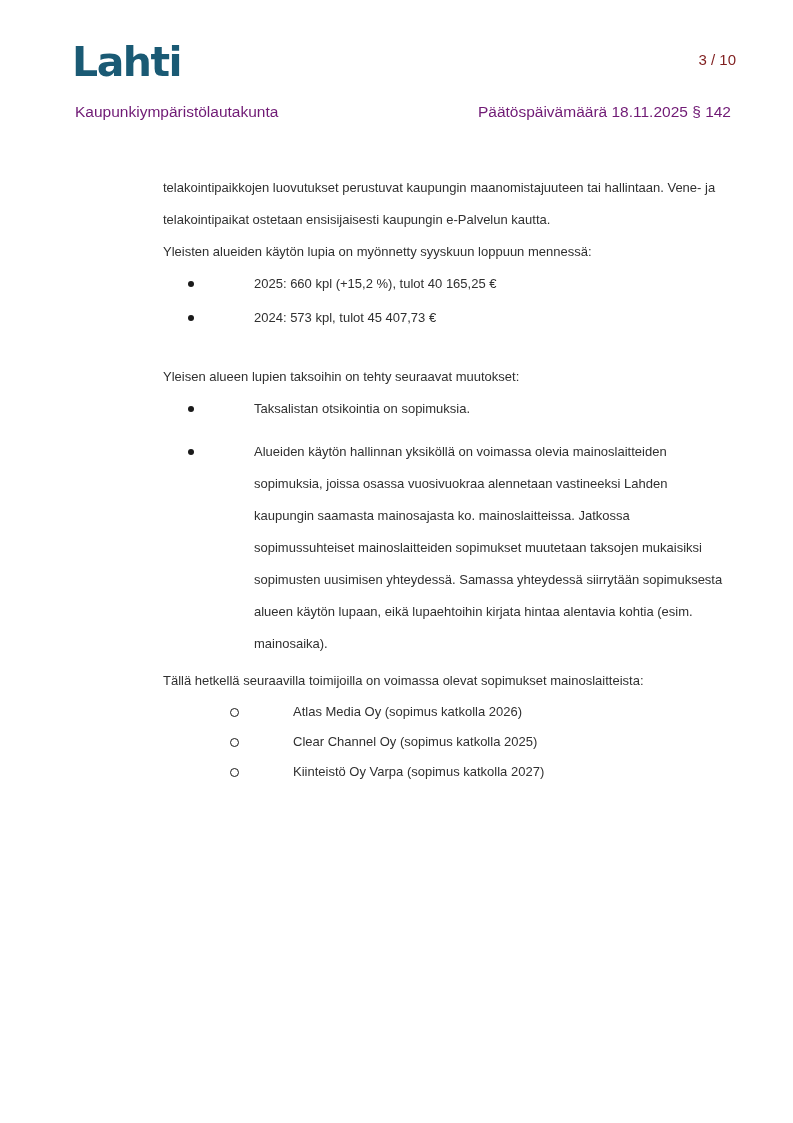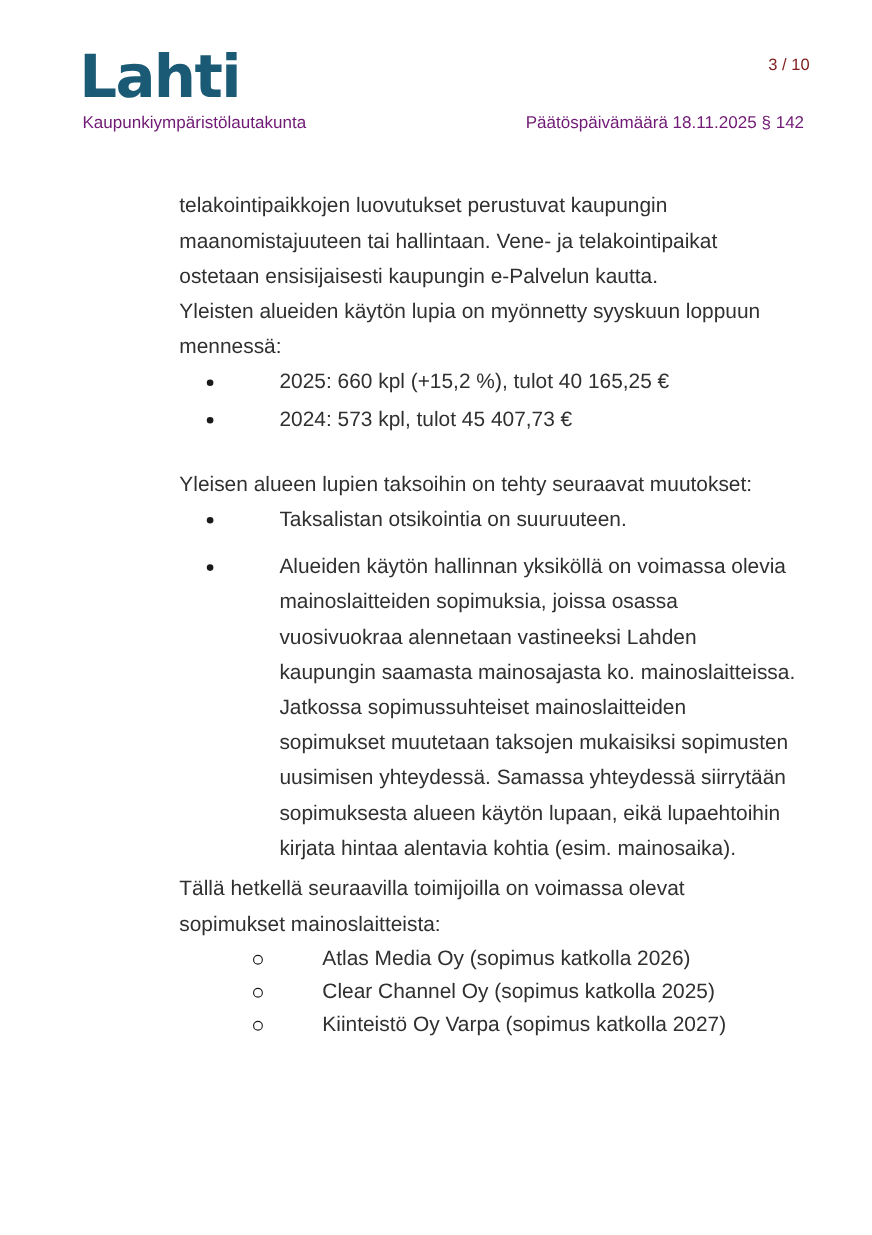--- a/index.html
+++ b/index.html
@@ -16,21 +16,21 @@
     font-family: "Liberation Sans", "DejaVu Sans", sans-serif;
     color: #303030;
     overflow: hidden;
   }
 
   
   .logo {
     position: absolute;
     left: 72px;
     top: 38px;
-    font-size: 54px;
+    font-size: 41px;
     font-weight: 800;
     letter-spacing: -1.5px;
     color: #1A5A74;
     font-family: "DejaVu Sans", "Liberation Sans", sans-serif;
   }
   .page-number {
     position: absolute;
     top: 51px;
     right: 57px;
     font-size: 15px;
@@ -46,21 +46,21 @@
     font-size: 15.5px;
     color: #701a75;
   }
 
   
   .content {
     position: absolute;
     top: 172px;
     left: 163px;
     width: 560px;
-    font-size: 19px;
+    font-size: 13px;
     line-height: 32px;
     color: #303030;
   }
   .content p {
     margin: 0;
   }
   .p1 { margin-bottom: 16px; }
   .p2 { margin-bottom: 14px; }
   .p3 { margin-bottom: 6px; }
   .p4 { margin-left: 47px; margin-bottom: 2px; }
@@ -136,21 +136,21 @@
         <span class="bullet-dot"></span>
         <span>2024: 573 kpl, tulot 45 407,73 €</span>
       </li>
     </ul>
 
     <p class="p3">Yleisen alueen lupien taksoihin on tehty seuraavat muutokset:</p>
 
     <ul class="l1 tariff-list">
       <li>
         <span class="bullet-dot"></span>
-        <span>Taksalistan otsikointia on suuruuteen.</span>
+        <span>Taksalistan otsikointia on sopimuksia.</span>
       </li>
       <li>
         <span class="bullet-dot"></span>
         <span>Alueiden käytön hallinnan yksiköllä on voimassa olevia mainoslaitteiden sopimuksia, joissa osassa vuosivuokraa alennetaan vastineeksi Lahden kaupungin saamasta mainosajasta ko. mainoslaitteissa. Jatkossa sopimussuhteiset mainoslaitteiden sopimukset muutetaan taksojen mukaisiksi sopimusten uusimisen yhteydessä. Samassa yhteydessä siirrytään sopimuksesta alueen käytön lupaan, eikä lupaehtoihin kirjata hintaa alentavia kohtia (esim. mainosaika).</span>
       </li>
     </ul>
 
     <p class="p4">Tällä hetkellä seuraavilla toimijoilla on voimassa olevat sopimukset mainoslaitteista:</p>
 
     <ul class="contracts-list">

